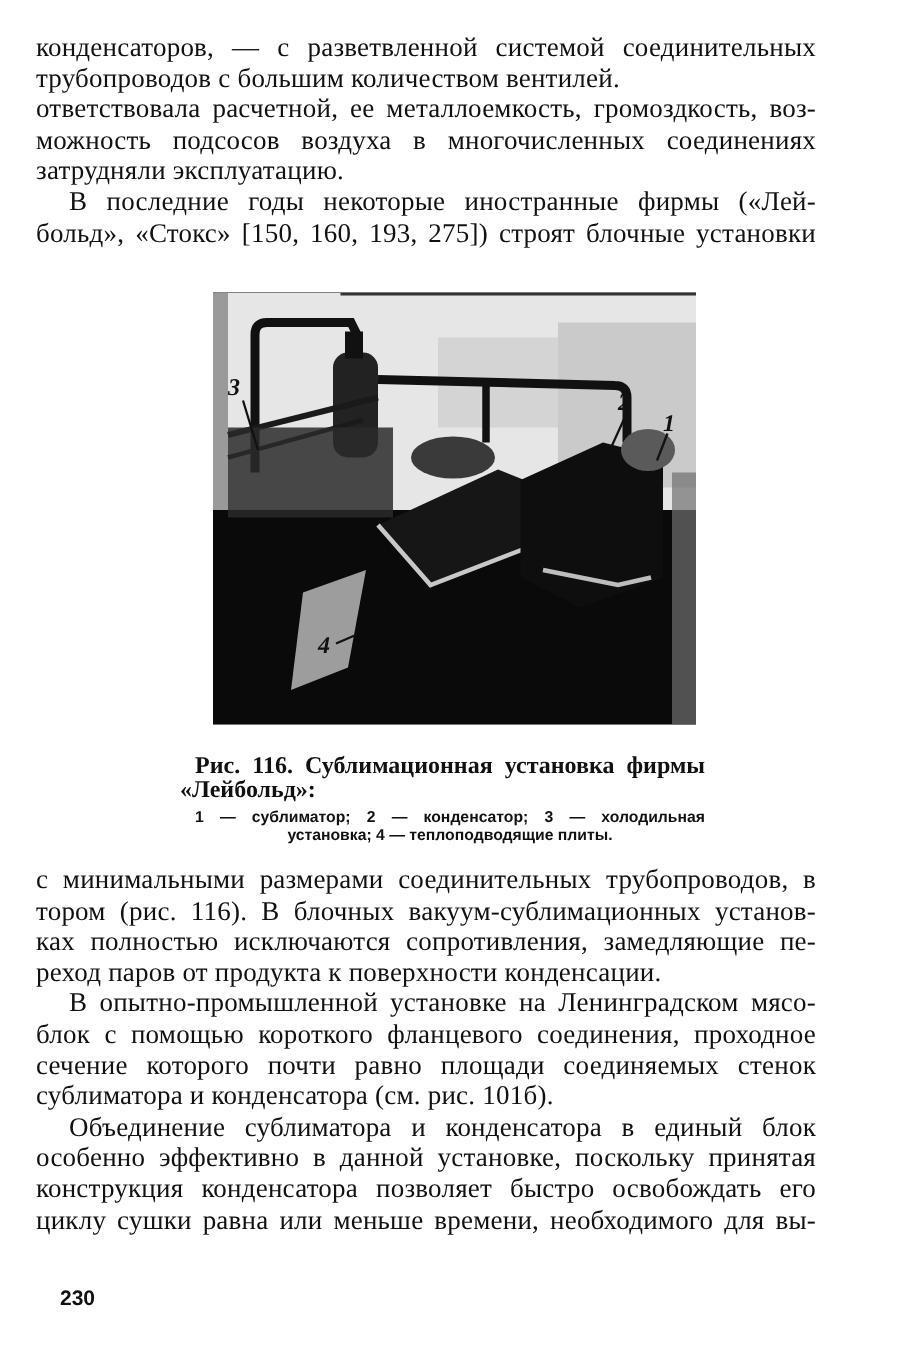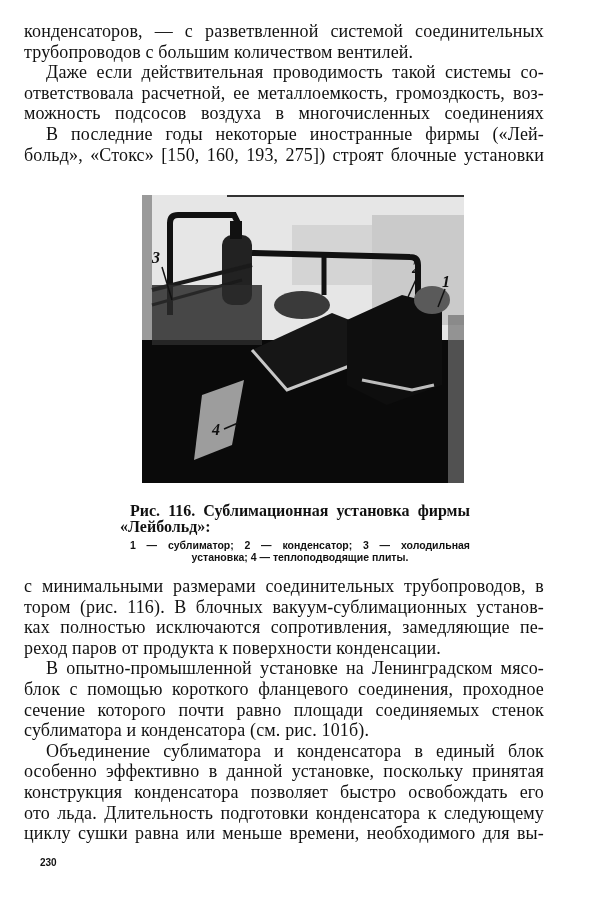--- a/index.html
+++ b/index.html
@@ -80,34 +80,34 @@
     }
     .caption-legend .l1 { display:block; text-align: justify; text-align-last: justify; padding: 0 10px; }
     .caption-legend .l2 { display:block; }
 
     .page-number {
       position: absolute;
       left: 40px;
       top: 857px;
       font-family: "Liberation Sans", "DejaVu Sans", sans-serif;
       font-weight: bold;
-      font-size: 10px;
+      font-size: 14px;
     }
   </style>
 </head>
 <body>
 
 <div class="page">
 
   <div class="text-block" id="block1">
     <span class="line">конденсаторов, — с  разветвленной  системой  соединительных</span>
     <span class="line last">трубопроводов с большим количеством вентилей.</span>
-    <span class="line indent">Даже если действительная проводимость такой системы со-</span>
     <span class="line">ответствовала расчетной, ее металлоемкость, громоздкость, воз-</span>
     <span class="line">можность подсосов  воздуха  в  многочисленных  соединениях</span>
+    <span class="line last">затрудняли эксплуатацию.</span>
     <span class="line indent">В последние годы некоторые  иностранные  фирмы  («Лей-</span>
     <span class="line">больд», «Стокс» [150, 160, 193, 275]) строят блочные установки</span>
   </div>
 
   <div class="figure">
     <svg width="322" height="288" viewBox="0 0 322 288" xmlns="http://www.w3.org/2000/svg">
 
       <rect x="0" y="0" width="322" height="288" fill="#0a0a0a"></rect>
       <rect x="0" y="0" width="322" height="145" fill="#e6e6e6"></rect>
       <rect x="0" y="0" width="10" height="145" fill="#9a9a9a"></rect>
@@ -166,18 +166,17 @@
     <span class="line">тором (рис. 116). В блочных вакуум-сублимационных установ-</span>
     <span class="line">ках полностью исключаются сопротивления,  замедляющие пе-</span>
     <span class="line last">реход паров от продукта к поверхности конденсации.</span>
     <span class="line indent">В опытно-промышленной установке на Ленинградском мясо-</span>
     <span class="line">блок с помощью короткого фланцевого соединения,  проходное</span>
     <span class="line">сечение которого почти равно  площади  соединяемых стенок</span>
     <span class="line last">сублиматора и конденсатора (см. рис. 101б).</span>
     <span class="line indent">Объединение сублиматора и конденсатора  в  единый  блок</span>
     <span class="line">особенно эффективно в данной установке, поскольку принятая</span>
     <span class="line">конструкция  конденсатора позволяет быстро освобождать его</span>
-    <span class="line">ото льда. Длительность подготовки конденсатора к следующему</span>
     <span class="line">циклу сушки равна или меньше времени, необходимого для вы-</span>
   </div>
 
   <div class="page-number">230</div>
 </div>
 
 </body></html>

